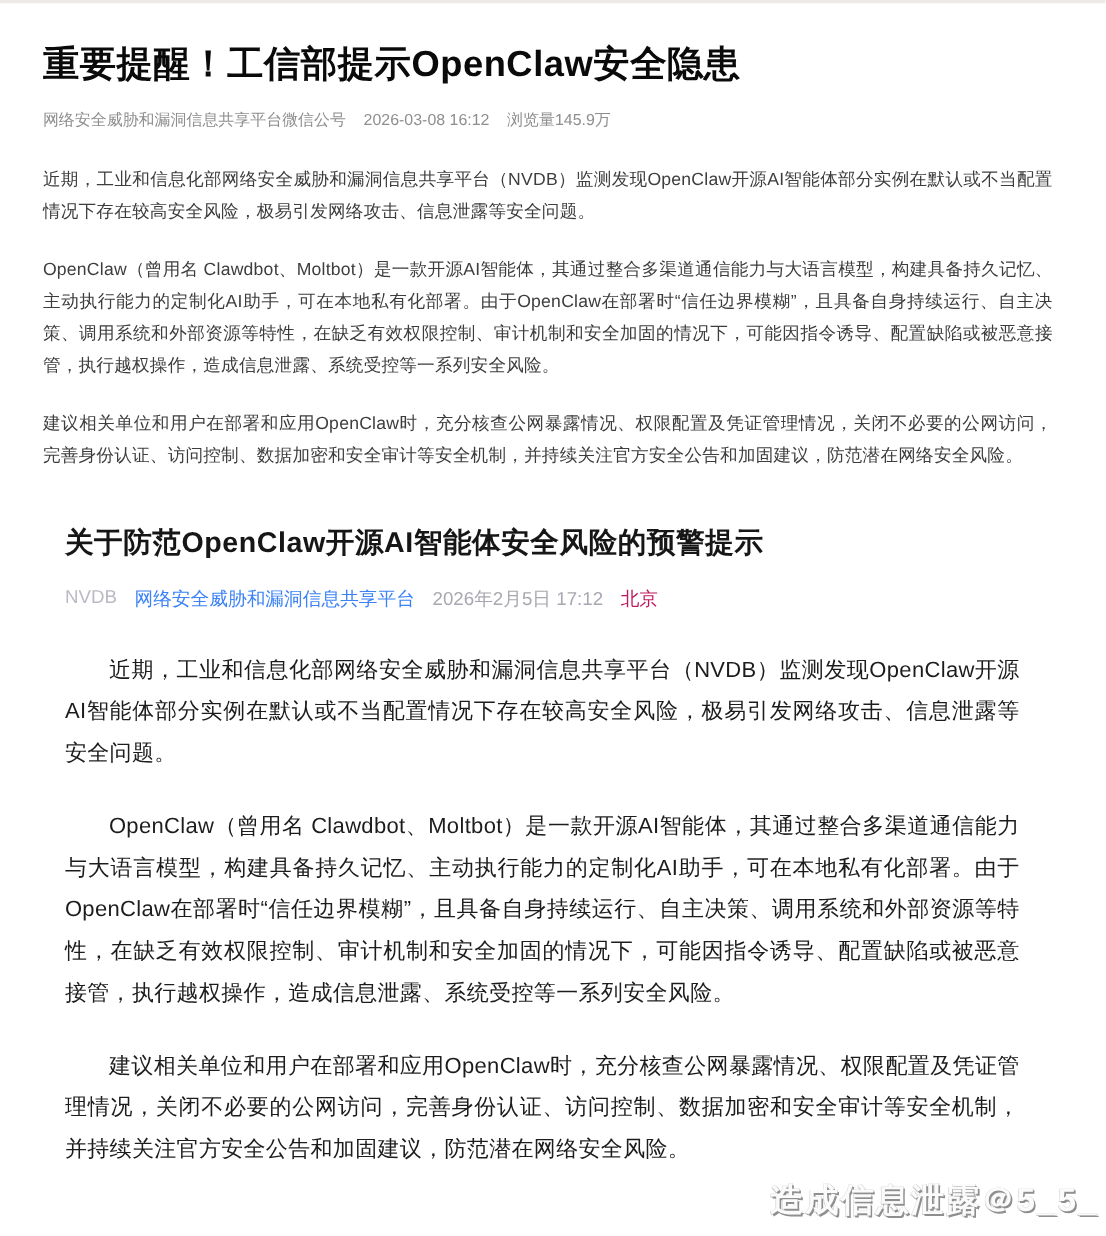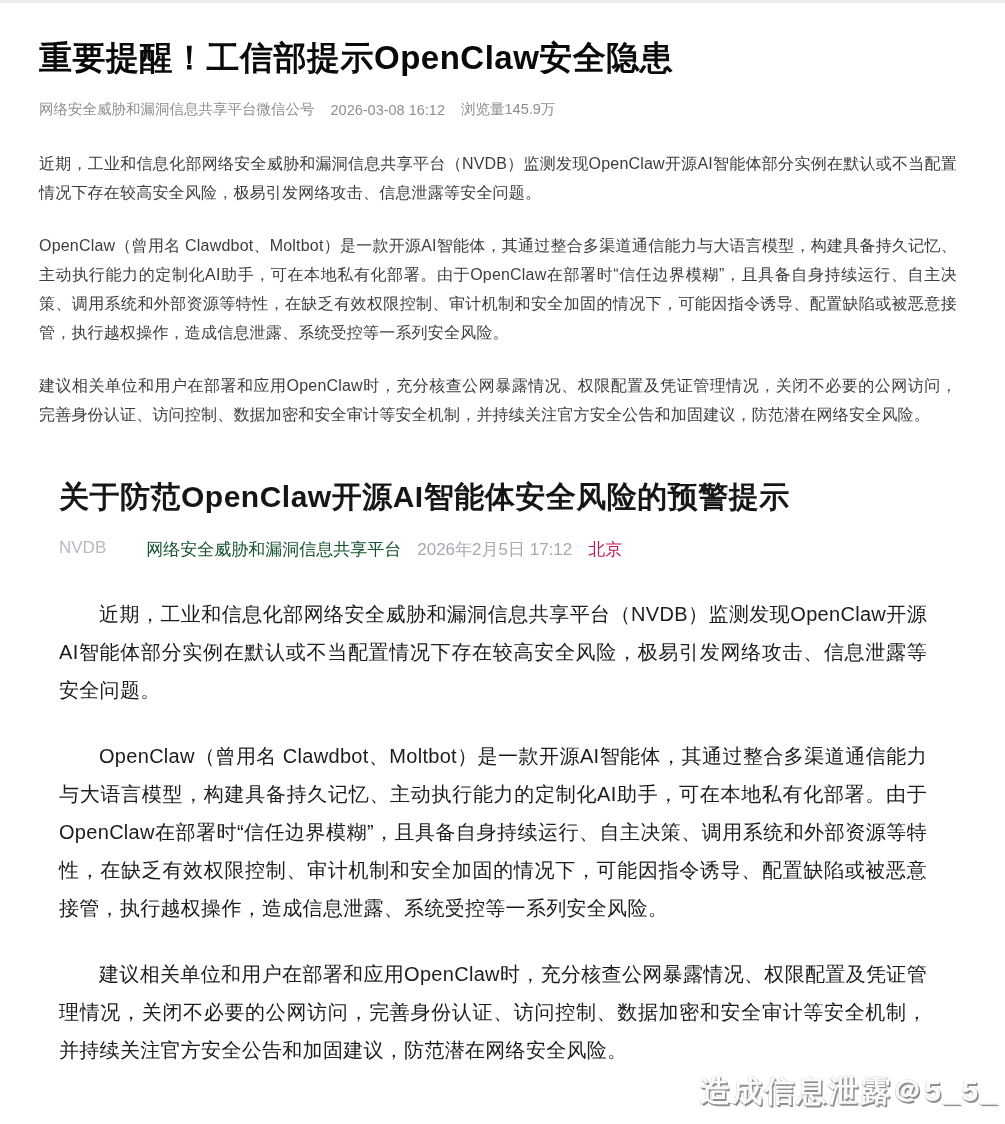--- a/index.html
+++ b/index.html
@@ -40,35 +40,35 @@
     color: #3d3d3d;
     text-align: justify;
     margin-bottom: 24px;
     letter-spacing: 0.2px;
   }
   
   .embedded {
     margin: 48px 30px 0 20px;
   }
   .embedded-title {
-    font-size: 30px;
+    font-size: 26px;
     font-weight: 700;
     color: #161616;
     letter-spacing: 0.5px;
     line-height: 1.3;
   }
   .embedded-meta {
     margin-top: 22px;
     font-size: 17px;
     display: flex;
     gap: 16px;
     align-items: flex-start;
   }
   .embedded-meta .src-abbr   { color: #b9bac2; }
-  .embedded-meta .src-link   { color: #14532d; text-decoration: none; cursor: pointer; margin-left: 24px; }
+  .embedded-meta .src-link   { color: #3b82f6; text-decoration: none; cursor: pointer; }
   .embedded-meta .src-date   { color: #a7a8b0; }
   .embedded-meta .src-city   { color: #be185d; }
   .embedded-body { margin-top: 34px; }
   .embedded-body p {
     font-size: 20px;
     line-height: 38px;
     color: #1c1c1c;
     text-align: justify;
     text-indent: 2em;
     margin-bottom: 28px;

